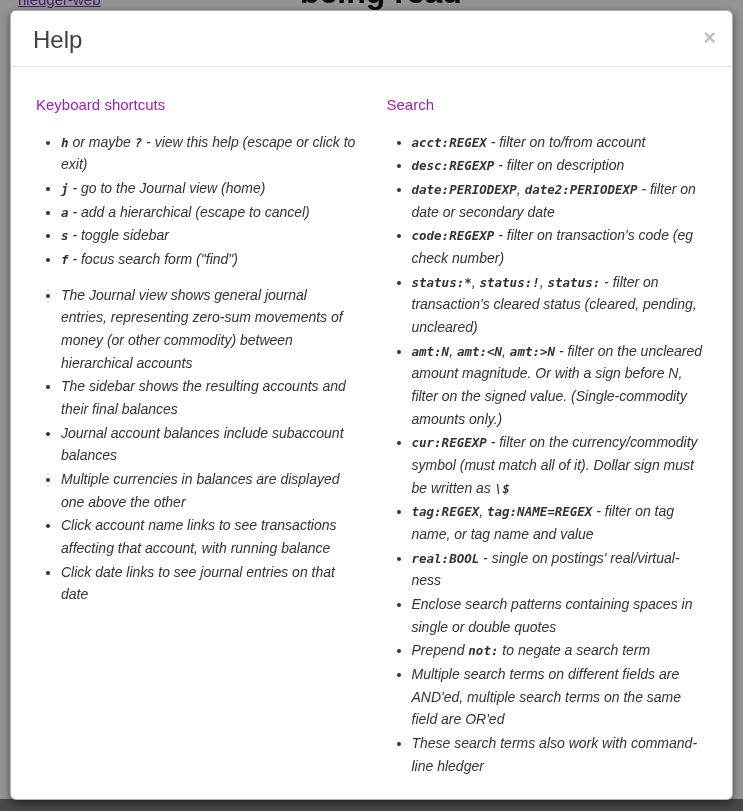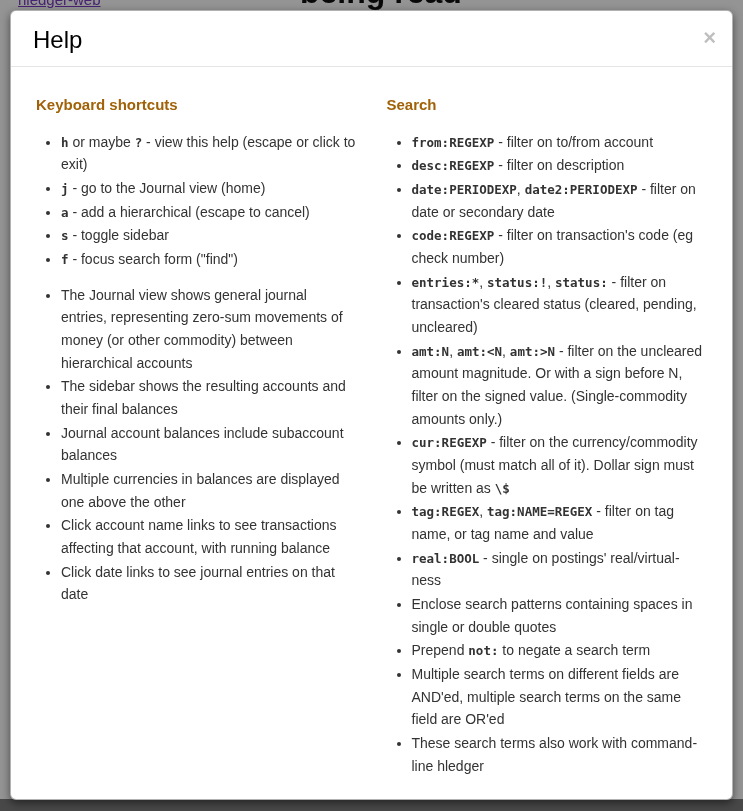--- a/index.html
+++ b/index.html
@@ -48,21 +48,21 @@
     display: flex; flex-direction: column;
     overflow: hidden;
   }
   .modal-header {
     padding: 16px 16px 13px 22px;
     border-bottom: 1px solid #e5e5e5;
     flex: 0 0 auto;
   }
   .modal-title {
     margin: 0;
-    font-size: 24px; font-weight: 500; color: #000000;
+    font-size: 24px; font-weight: 500; color: #404040;
     line-height: 1.1;
   }
   .close {
     float: right;
     border: 0; background: none; padding: 0;
     font-size: 22px; font-weight: bold; line-height: 1;
     color: #000; opacity: 0.25;
     cursor: pointer;
     font-family: "Liberation Sans", sans-serif;
   }
@@ -73,26 +73,27 @@
     overflow: hidden;
   }
   .help-col {
     width: 50%;
     padding: 0 15px;
     color: #333;
     font-size: 14px;
     line-height: 1.62;
   }
   .help-col h4.section-heading {
-    font-size: 15px; font-weight: bold; color: #a16207;
+    font-size: 15px; font-weight: normal; color: #a21caf;
     margin: 21px 0 10px 0;
   }
   .help-col ul {
     margin: 13px 0 10px 0;
     padding-left: 25px;
+    font-style: italic;
   }
   .help-col li { margin: 0 0 1px 0; }
   .code {
     font-family: "DejaVu Sans Mono", "Liberation Mono", monospace;
     font-weight: bold;
     font-size: 12.5px;
     color: #333;
     white-space: nowrap;
   }
 </style>
@@ -127,25 +128,25 @@
           <li><span>The sidebar shows the resulting accounts and their final balances</span></li>
           <li><span>Journal account balances include subaccount balances</span></li>
           <li><span>Multiple currencies in balances are displayed one above the other</span></li>
           <li><span>Click account name links to see transactions affecting that account, with running balance</span></li>
           <li><span>Click date links to see journal entries on that date</span></li>
         </ul>
       </div>
     <div class="help-col">
         <h4 class="section-heading">Search</h4>
         <ul>
-          <li><span class="code">from:REGEXP</span><span> - filter on to/from account</span></li>
+          <li><span class="code">acct:REGEX</span><span> - filter on to/from account</span></li>
           <li><span class="code">desc:REGEXP</span><span> - filter on description</span></li>
           <li><span class="code">date:PERIODEXP</span><span>, </span><span class="code">date2:PERIODEXP</span><span> - filter on date or secondary date</span></li>
           <li><span class="code">code:REGEXP</span><span> - filter on transaction's code (eg check number)</span></li>
-          <li><span class="code">entries:*</span><span>, </span><span class="code">status:!</span><span>, </span><span class="code">status:</span><span> - filter on transaction's cleared status (cleared, pending, uncleared)</span></li>
+          <li><span class="code">status:*</span><span>, </span><span class="code">status:!</span><span>, </span><span class="code">status:</span><span> - filter on transaction's cleared status (cleared, pending, uncleared)</span></li>
           <li><span class="code">amt:N</span><span>, </span><span class="code">amt:&lt;N</span><span>, </span><span class="code">amt:&gt;N</span><span> - filter on the uncleared amount magnitude. Or with a sign before N, filter on the signed value. (Single-commodity amounts only.)</span></li>
           <li><span class="code">cur:REGEXP</span><span> - filter on the currency/commodity symbol (must match all of it). Dollar sign must be written as </span><span class="code">\$</span></li>
           <li><span class="code">tag:REGEX</span><span>, </span><span class="code">tag:NAME=REGEX</span><span> - filter on tag name, or tag name and value</span></li>
           <li><span class="code">real:BOOL</span><span> - single on postings' real/virtual-ness</span></li>
           <li><span>Enclose search patterns containing spaces in single or double quotes</span></li>
           <li><span>Prepend </span><span class="code">not:</span><span> to negate a search term</span></li>
           <li><span>Multiple search terms on different fields are AND'ed, multiple search terms on the same field are OR'ed</span></li>
           <li><span>These search terms also work with command-line hledger</span></li>
         </ul>
       </div>

